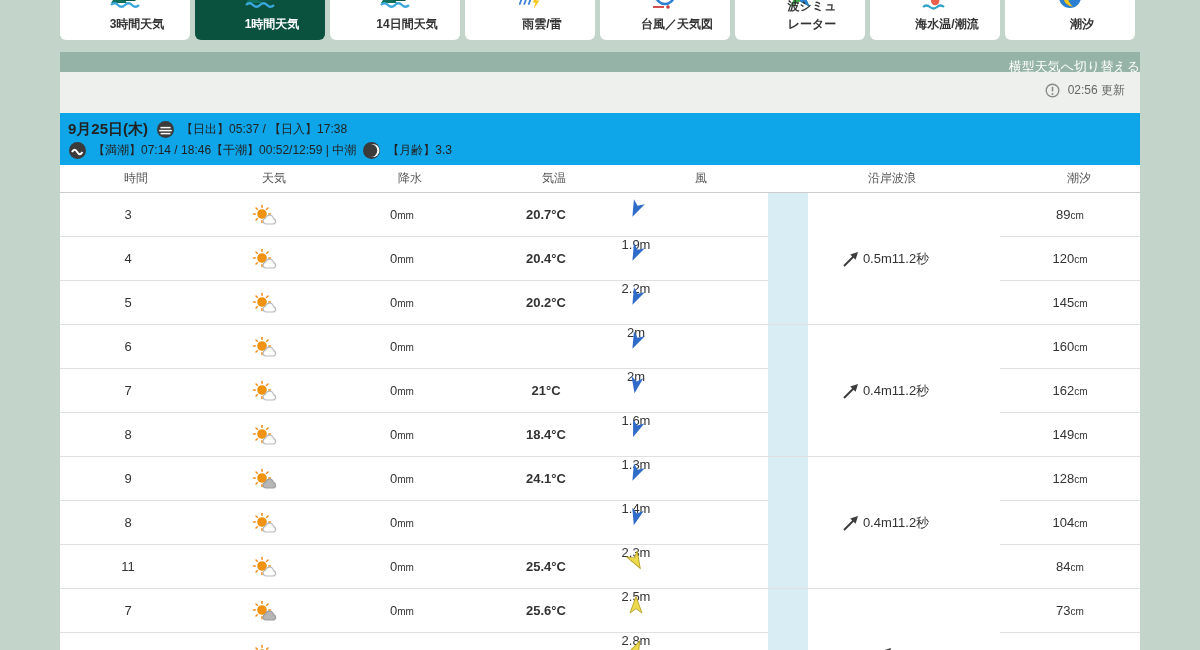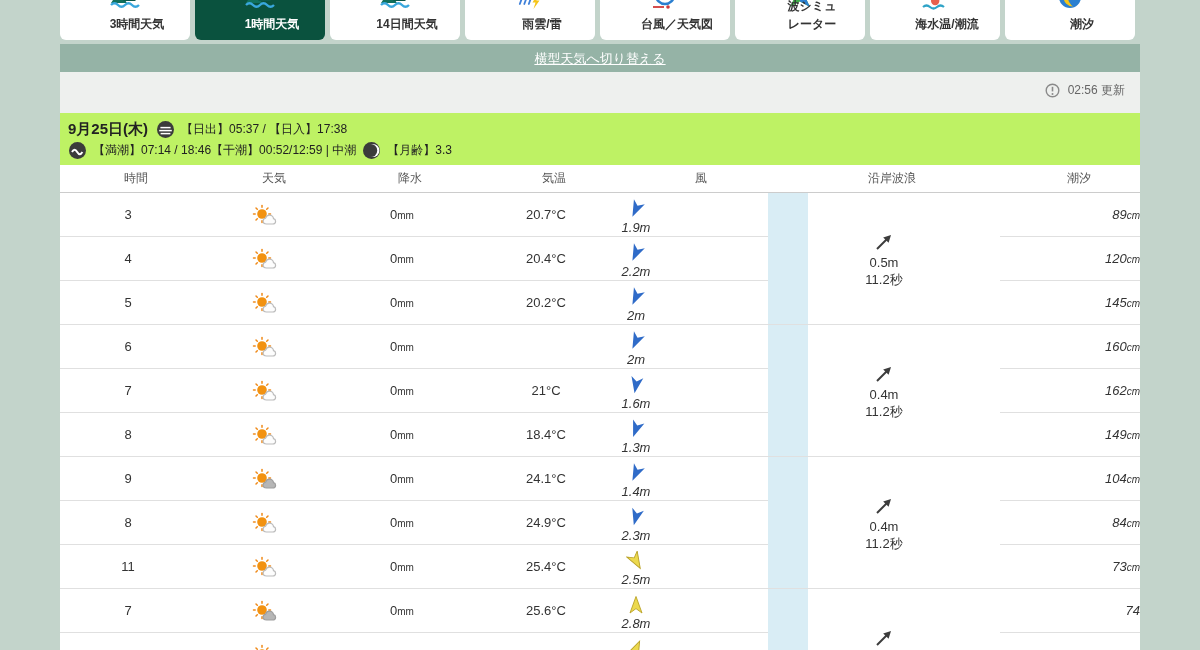--- a/index.html
+++ b/index.html
@@ -9,53 +9,53 @@
     font-family:"Liberation Sans", sans-serif;color:#333;
   }
   
   .tabs{position:absolute;left:60px;top:0;width:1080px;height:40px;}
   .tab{position:absolute;top:-18px;width:130px;height:58px;background:#fff;border-radius:6px;
        text-align:center;font-size:12px;font-weight:bold;color:#333;cursor:pointer;box-sizing:border-box;}
   .tab.active{background:#0a523e;color:#fff;}
   .tab .ticon{position:absolute;top:2px;left:50%;transform:translateX(-50%);line-height:0;}
   .tab .lbl{position:absolute;bottom:7px;left:0;width:100%;line-height:18px;padding-left:12px;}
   
-  .banner{position:absolute;left:60px;top:44px;width:1080px;height:28px;background:#95b3a6;
-          text-align:center;line-height:28px;}
+  .banner{position:absolute;left:60px;top:52px;width:1080px;height:28px;background:#95b3a6;
+          text-align:right;line-height:28px;}
   .banner a{color:#fff;text-decoration:underline;font-size:13px;cursor:pointer;}
   
   .content-bg{position:absolute;left:60px;top:72px;width:1080px;height:578px;background:#eef0ee;}
   .update{position:absolute;top:82px;right:75px;font-size:12px;color:#666;display:flex;align-items:center;gap:8px;}
   .card{position:absolute;left:60px;top:113px;width:1080px;background:#fff;}
-  .datebar{height:52px;background:#bef264;box-sizing:border-box;padding:6px 0 0 8px;}
+  .datebar{height:52px;background:#0ea5e9;box-sizing:border-box;padding:6px 0 0 8px;}
   .dline{display:flex;align-items:center;gap:6px;height:21px;font-size:12px;color:#222;}
   .dline .date{font-size:15px;font-weight:bold;margin-right:2px;}
   .dline svg{flex:0 0 auto;}
   
   .thead{position:relative;height:27px;border-bottom:1px solid #ccc;font-size:12px;color:#555;}
   .thead span{position:absolute;top:0;line-height:27px;transform:translateX(-50%);margin-left:8px;}
   .h0{left:68px}.h1{left:206px}.h2{left:342px}.h3{left:486px}.h4{left:633px}.h5{left:824px}.h6{left:1011px}
   .tbody{position:relative;height:458px;overflow:hidden;background:#fff;}
   .strip{position:absolute;left:708px;top:0;width:40px;height:100%;background:#d9edf5;}
   .rowsleft{position:absolute;left:0;top:0;width:708px;}
   .row{position:relative;height:44px;border-bottom:1px solid #e0e0e0;box-sizing:border-box;}
   .cell{position:absolute;top:0;height:43px;line-height:43px;text-align:center;font-size:13px;color:#333;}
   .c-time{left:0;width:136px;}
   .c-wx{left:136;width:140px;left:136px;display:flex;align-items:center;justify-content:center;line-height:0;}
   .c-pr{left:276px;width:132px;}
-  .c-tp{left:408px;width:156px;}
+  .c-tp{left:408px;width:156px;font-weight:bold;}
   .c-wd{position:absolute;left:536px;top:0;width:80px;height:43px;box-sizing:border-box;padding-top:6px;text-align:center;line-height:0;}
-  .wlbl{font-size:13px;line-height:15px;margin-top:1px;color:#333;font-style:italic;}
+  .wlbl{font-size:13px;line-height:15px;margin-top:18px;color:#333;}
   .unit{font-size:10px;}
   .wavecol{position:absolute;left:708px;top:0;width:232px;}
-  .wgroup{height:132px;box-sizing:border-box;border-bottom:1px solid #e0e0e0;display:flex;flex-direction:column;
+  .wgroup{height:132px;box-sizing:border-box;border-bottom:1px solid #e0e0e0;display:flex;flex-direction:row;
           align-items:center;justify-content:center;font-size:13px;color:#333;}
   .wg{height:17px;line-height:17px;}
   .tidecol{position:absolute;left:940px;top:0;width:140px;}
-  .trow{height:44px;box-sizing:border-box;border-bottom:1px solid #e0e0e0;line-height:43px;text-align:right;font-size:13px;font-style:italic;}
+  .trow{height:44px;box-sizing:border-box;border-bottom:1px solid #e0e0e0;line-height:43px;text-align:center;font-size:13px;}
 </style>
 </head>
 <body>
 
 <div class="tabs">
     <div class="tab" style="left: 0px;">
       <span class="ticon"><svg width="30" height="26" viewBox="0 0 30 26">
           <circle cx="20" cy="7" r="4.5" fill="#f08c1e"></circle>
           <path d="M1 19 L9 7 L17 19 Z" fill="#11705d"></path>
           <path d="M13 17 L19 10 L26 17 Z" fill="#0d5a4b"></path>
@@ -363,21 +363,20 @@
                 <line x1="5" y1="4" x2="6.3" y2="5.3"></line>
                 <line x1="15.7" y1="14.7" x2="17" y2="16"></line>
                 <line x1="5" y1="16" x2="6.3" y2="14.7"></line>
                 <line x1="15.7" y1="5.3" x2="17" y2="4"></line>
               </g>
               <circle cx="11" cy="10" r="4.8" fill="#f29211"></circle>
               <path d="M15.5 20 c-1.9 0 -3.4 -1.3 -3.4 -3 0 -1.4 1 -2.6 2.5 -2.9 .4 -1.7 2 -3 3.9 -3 2.1 0 3.9 1.6 4 3.6 1.2 .3 2.1 1.3 2.1 2.5 0 1.5 -1.3 2.8 -3 2.8 z" fill="#fdfdfd" stroke="#bcbcbc" stroke-width="1.2"></path>
             </svg>
           </div>
           <div class="cell c-pr">0<span class="unit">mm</span></div>
-          <div class="cell c-tp">24.9°C</div>
           <div class="c-wd"><svg width="20" height="20" viewBox="-10 -10 20 20">
               <path d="M0,-8.5 L6,8 L0,3.6 L-6,8 Z" fill="#2f6bc8" transform="rotate(195)"></path>
             </svg><div class="wlbl">2.3m</div></div>
         </div>
         <div class="row">
           <div class="cell c-time">11</div>
           <div class="cell c-wx">
             <svg width="30" height="22" viewBox="0 0 30 22">
               <g stroke="#ef8a1a" stroke-width="1.5" stroke-linecap="round">
                 <line x1="11" y1="1.5" x2="11" y2="3.2"></line>
@@ -490,19 +489,20 @@
           <div class="wg"></div>
         </div>
       </div>
     <div class="tidecol">
         <div class="trow">89<span class="unit">cm</span></div>
         <div class="trow">120<span class="unit">cm</span></div>
         <div class="trow">145<span class="unit">cm</span></div>
         <div class="trow">160<span class="unit">cm</span></div>
         <div class="trow">162<span class="unit">cm</span></div>
         <div class="trow">149<span class="unit">cm</span></div>
+        <div class="trow">128<span class="unit">cm</span></div>
         <div class="trow">104<span class="unit">cm</span></div>
         <div class="trow">84<span class="unit">cm</span></div>
         <div class="trow">73<span class="unit">cm</span></div>
         <div class="trow">74</div>
       </div>
   </div>
 </div>
 
 </body></html>

